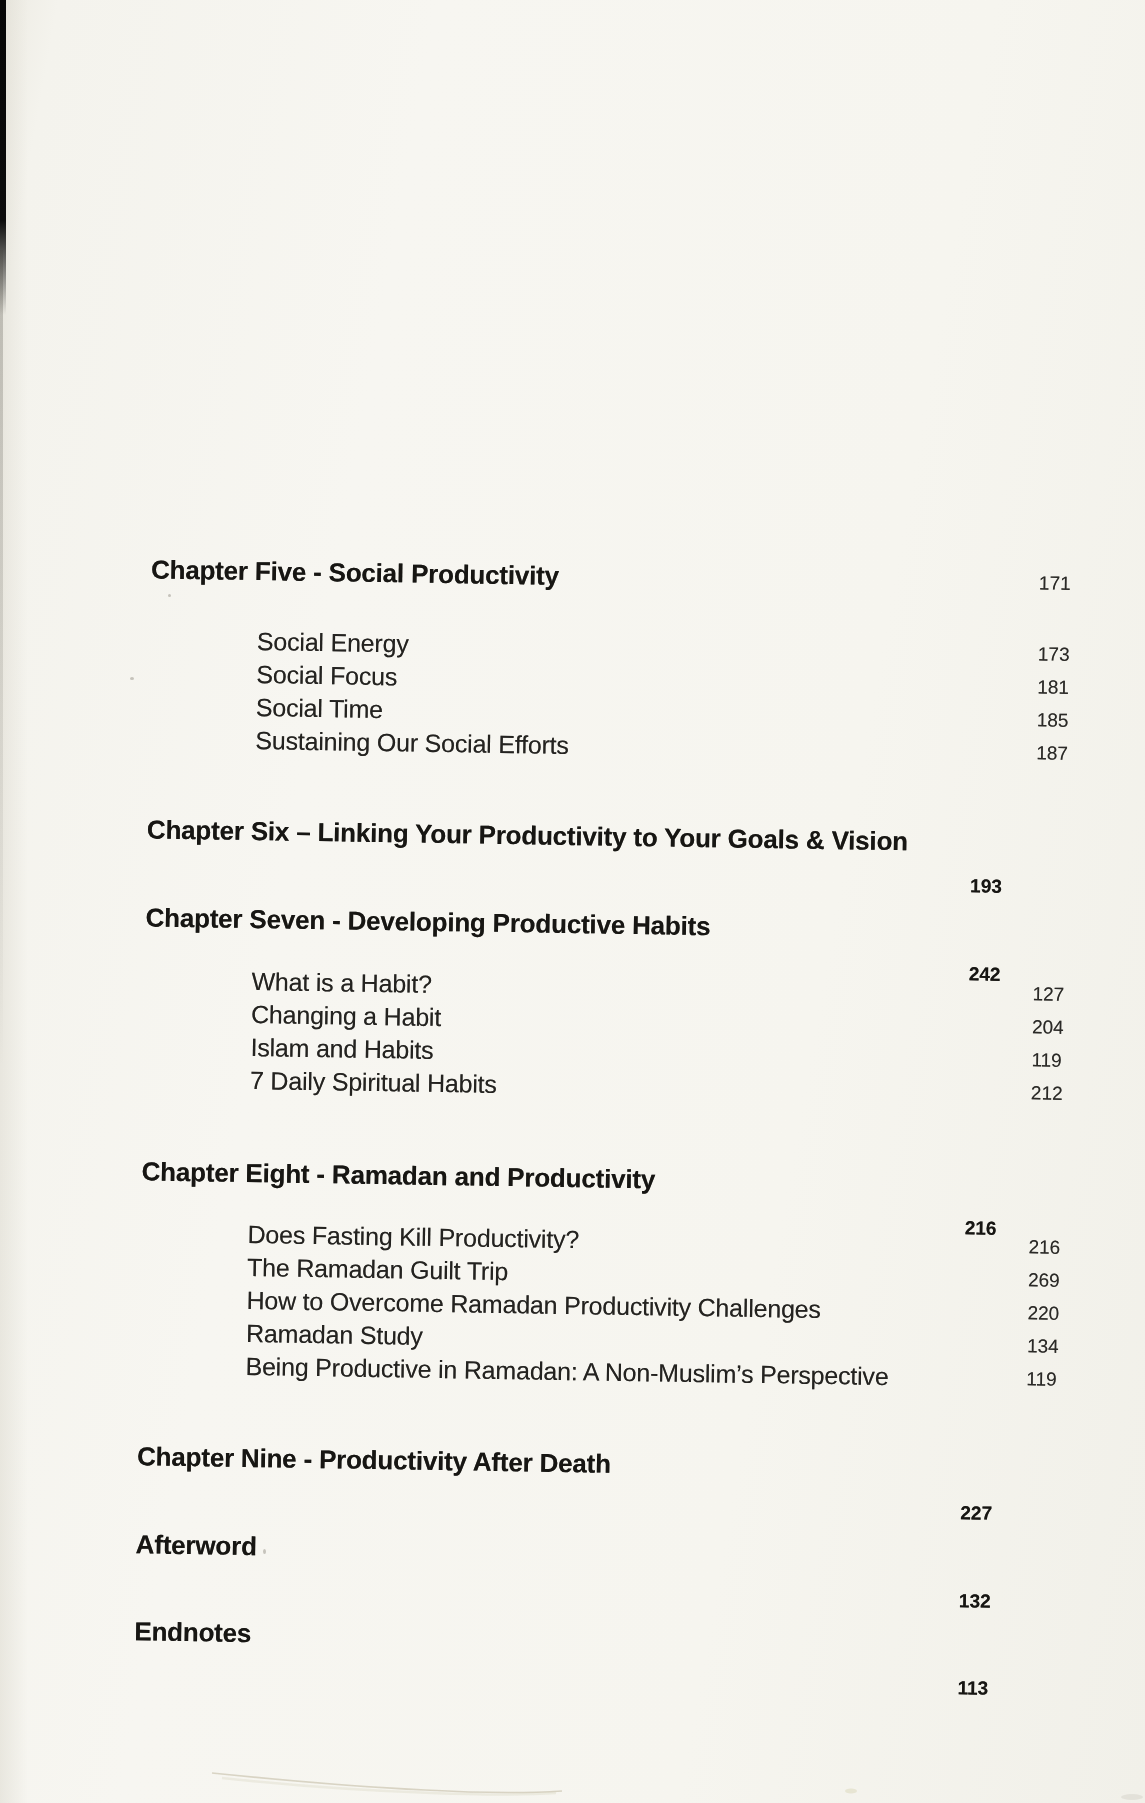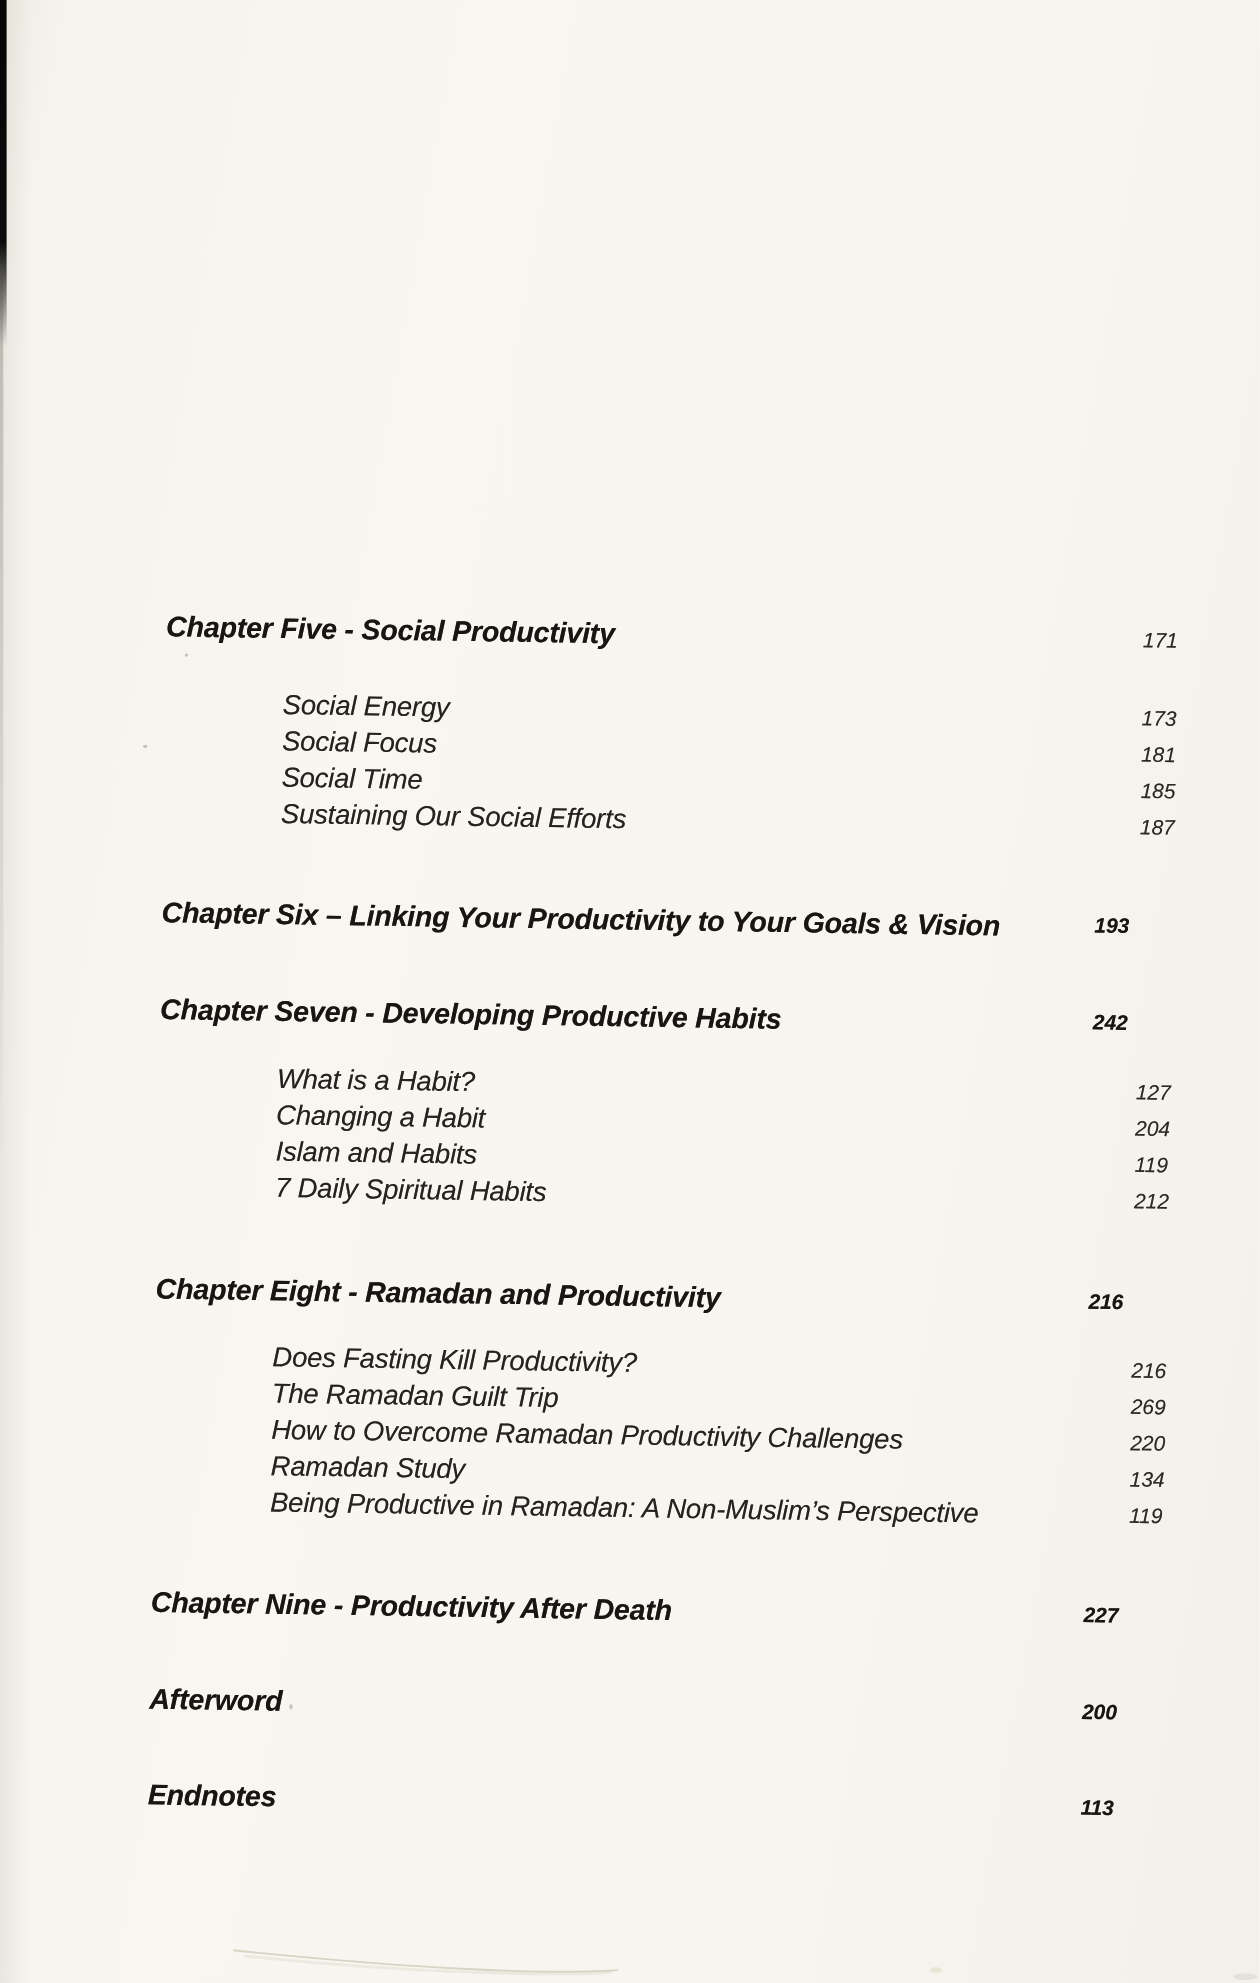--- a/index.html
+++ b/index.html
@@ -7,21 +7,20 @@
     padding: 0;
     background: #f6f5ef;
   }
   .page {
     position: relative;
     width: 1145px;
     height: 1803px;
     overflow: hidden;
     background: linear-gradient(100deg, #edebe3 0%, #f4f3ed 4%, #f7f6f1 30%, #f6f5ef 68%, #f1f0e9 100%);
     font-family: "Liberation Sans", sans-serif;
-    font-style: italic;
   }
   
   .black-strip {
     position: absolute;
     left: 0; top: 0;
     width: 6px; height: 315px;
     background: linear-gradient(180deg, #060606 0%, #0c0c0c 70%, rgba(12,12,12,0) 100%);
   }
   .edge-tail {
     position: absolute;
@@ -60,24 +59,25 @@
     text-shadow: 0 0 0.6px rgba(23,22,19,0.65);
   }
   .num {
     position: absolute;
     left: 1048px;
     font-size: 19px;
     color: #2b2a27;
     text-shadow: 0 0 0.5px rgba(43,42,39,0.5);
   }
   .num.bold {
-    left: 1008px;
+    left: 984px;
     font-weight: 700;
     color: #171613;
     text-shadow: 0 0 0.6px rgba(23,22,19,0.65);
+    margin-top: 44px;
   }
   .items-block {
     position: absolute;
     left: 0;
     width: 100%;
   }
   .item-row {
     position: relative;
     height: 33px;
     line-height: 33px;
@@ -187,21 +187,21 @@
           <span class="i-label">Being Productive in Ramadan: A Non-Muslim’s Perspective</span>
           <span class="num">119</span>
         </div>
       </div>
       <div class="toc-row heading-row" style="top: 1437px;">
         <span class="h-label">Chapter Nine - Productivity After Death</span>
         <span class="num bold">227</span>
       </div>
       <div class="toc-row heading-row" style="top: 1525px;">
         <span class="h-label">Afterword</span>
-        <span class="num bold">200</span>
+        <span class="num bold">132</span>
       </div>
       <div class="toc-row heading-row" style="top: 1612px;">
         <span class="h-label">Endnotes</span>
         <span class="num bold">113</span>
       </div>
     </div>
 
   <div class="speck" style="left:130px; top:677px; width:4px; height:3px;"></div>
   <div class="speck" style="left:168px; top:594px; width:3px; height:3px;"></div>
   <div class="speck" style="left:263px; top:1549px; width:3px; height:5px;"></div>

